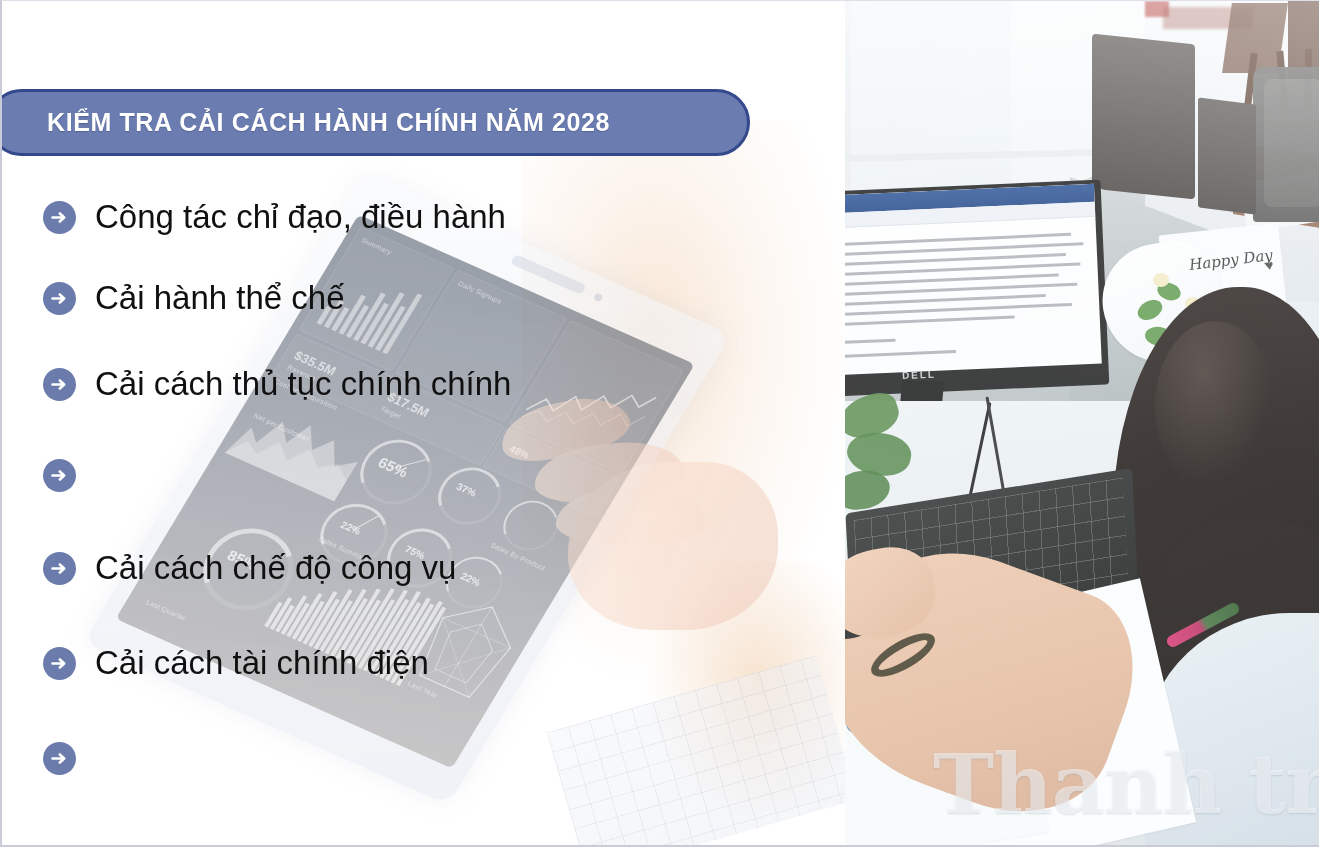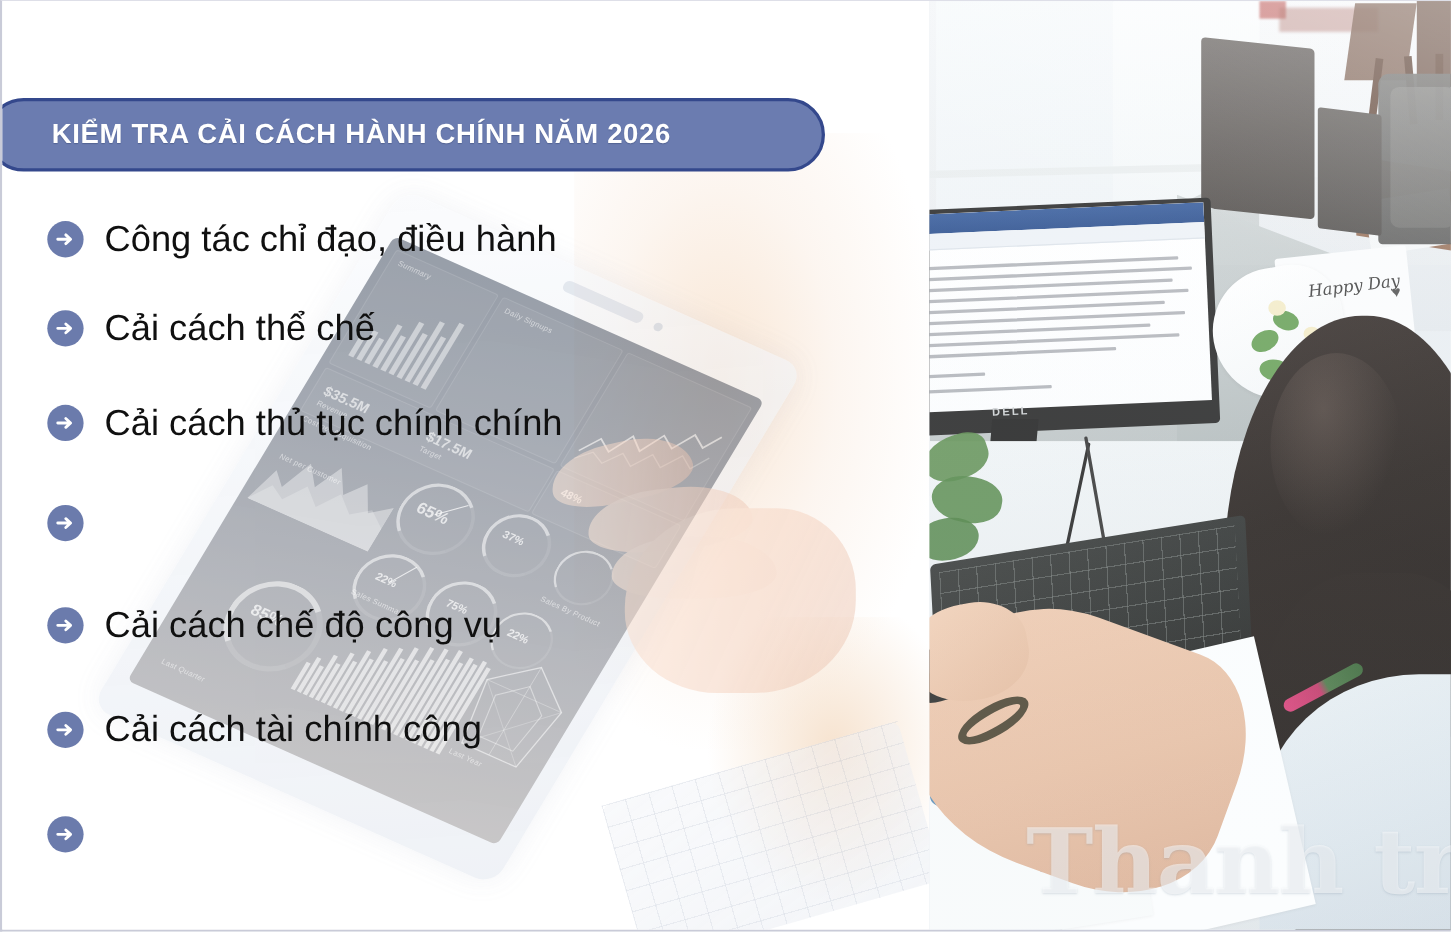--- a/index.html
+++ b/index.html
@@ -746,41 +746,41 @@
         <div class="finger" style="left:84px; top:92px; width:150px; height:56px; transform:rotate(-1deg);"></div>
         <div class="palm"></div>
       </div>
 
       <div class="kbd-hint">
         <div class="kbd-rows"></div>
       </div>
     </div>
 
     <div class="title-pill">
-      <span class="title-text">KIỂM TRA CẢI CÁCH HÀNH CHÍNH NĂM 2026</span>
+      <span class="title-text">KIỂM TRA CẢI CÁCH HÀNH CHÍNH NĂM 2028</span>
     </div>
 
     <div class="bullet-list">
 
       <div class="bullet-row">
         <span class="bullet-icon">
           <svg width="19" height="19" viewBox="0 0 19 19" aria-hidden="true">
             <path d="M2.5 9.5 H12.8 M9.8 5.5 L14.2 9.5 L9.8 13.5" fill="none" stroke="#ffffff" stroke-width="2.6" stroke-linecap="round" stroke-linejoin="round"></path>
           </svg>
         </span>
         <span class="bullet-label">Công tác chỉ đạo, điều hành</span>
       </div>
 
       <div class="bullet-row">
         <span class="bullet-icon">
           <svg width="19" height="19" viewBox="0 0 19 19" aria-hidden="true">
             <path d="M2.5 9.5 H12.8 M9.8 5.5 L14.2 9.5 L9.8 13.5" fill="none" stroke="#ffffff" stroke-width="2.6" stroke-linecap="round" stroke-linejoin="round"></path>
           </svg>
         </span>
-        <span class="bullet-label">Cải cách thể chế</span>
+        <span class="bullet-label">Cải hành thể chế</span>
       </div>
 
       <div class="bullet-row wide">
         <span class="bullet-icon">
           <svg width="19" height="19" viewBox="0 0 19 19" aria-hidden="true">
             <path d="M2.5 9.5 H12.8 M9.8 5.5 L14.2 9.5 L9.8 13.5" fill="none" stroke="#ffffff" stroke-width="2.6" stroke-linecap="round" stroke-linejoin="round"></path>
           </svg>
         </span>
         <span class="bullet-label">Cải cách thủ tục chính chính</span>
       </div>
@@ -801,21 +801,21 @@
         </span>
         <span class="bullet-label">Cải cách chế độ công vụ</span>
       </div>
 
       <div class="bullet-row wide2">
         <span class="bullet-icon">
           <svg width="19" height="19" viewBox="0 0 19 19" aria-hidden="true">
             <path d="M2.5 9.5 H12.8 M9.8 5.5 L14.2 9.5 L9.8 13.5" fill="none" stroke="#ffffff" stroke-width="2.6" stroke-linecap="round" stroke-linejoin="round"></path>
           </svg>
         </span>
-        <span class="bullet-label">Cải cách tài chính công</span>
+        <span class="bullet-label">Cải cách tài chính điện</span>
       </div>
 
       <div class="bullet-row wide2">
         <span class="bullet-icon">
           <svg width="19" height="19" viewBox="0 0 19 19" aria-hidden="true">
             <path d="M2.5 9.5 H12.8 M9.8 5.5 L14.2 9.5 L9.8 13.5" fill="none" stroke="#ffffff" stroke-width="2.6" stroke-linecap="round" stroke-linejoin="round"></path>
           </svg>
         </span>
       </div>
 

